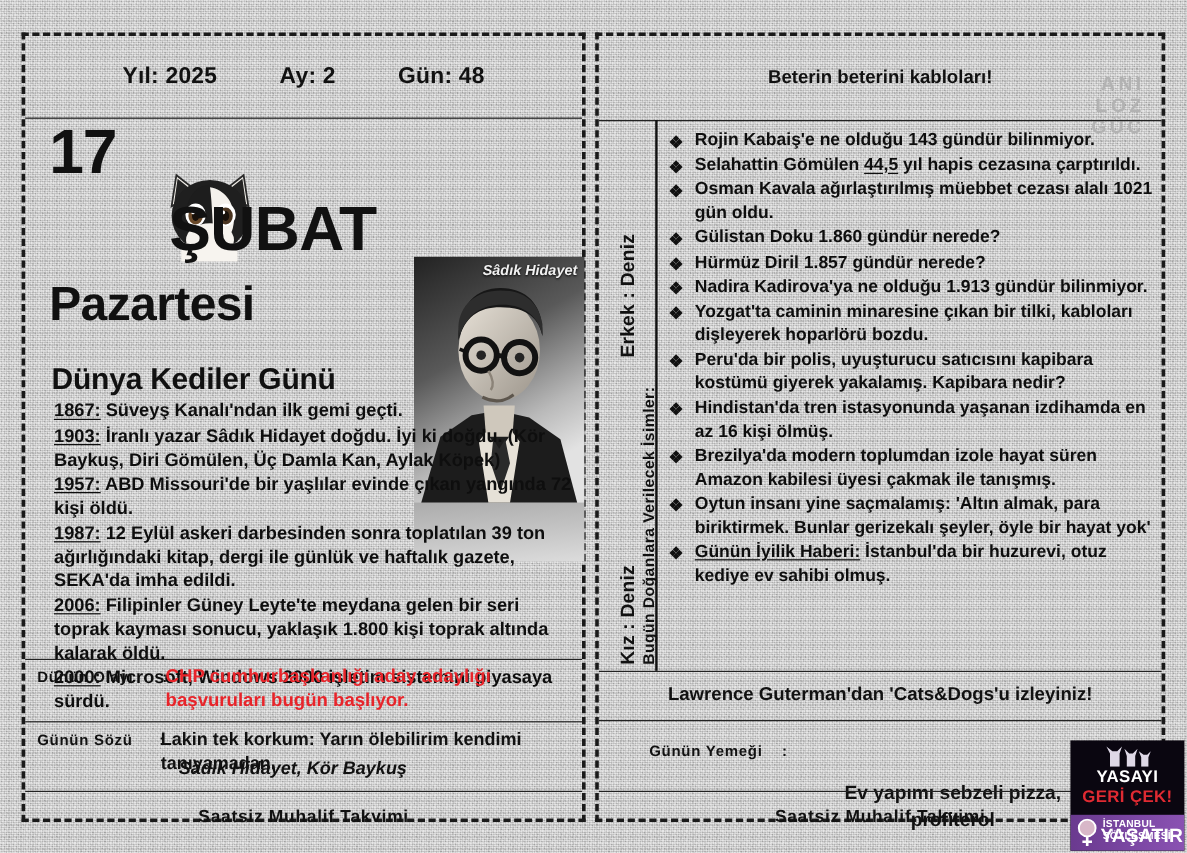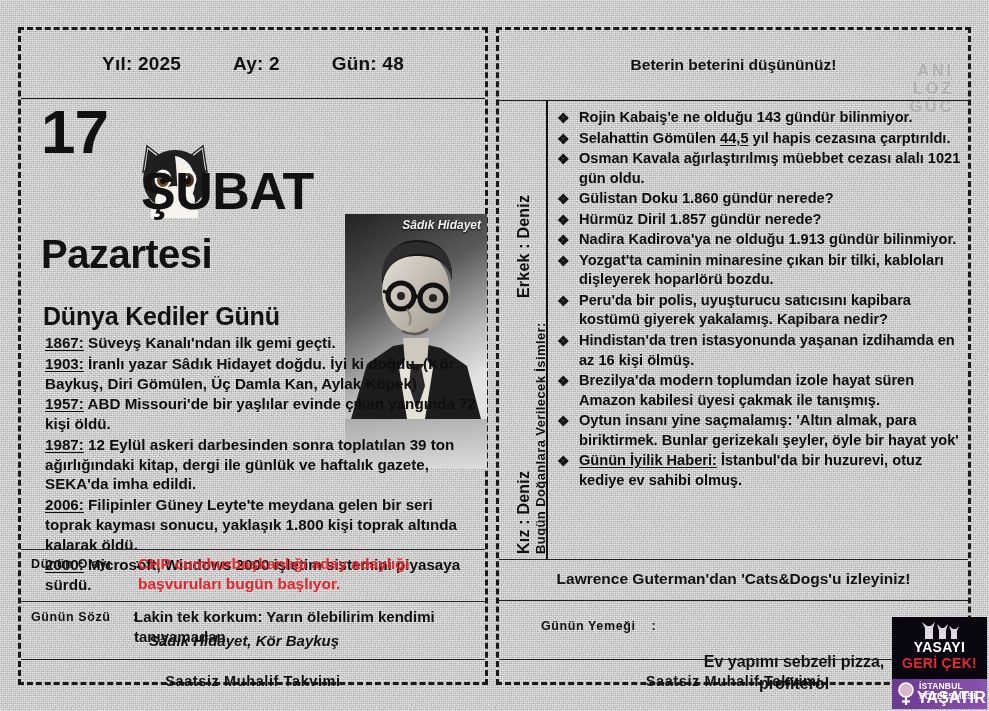--- a/index.html
+++ b/index.html
@@ -34,21 +34,21 @@
   .vline{position:absolute;top:0;bottom:0;width:0;border-left:2px solid #111;}
 
   
   .topbar{
     position:absolute;left:0;right:0;top:0;height:68px;
     display:flex;align-items:center;justify-content:center;gap:52px;
     font-size:19px;font-weight:700;color:#111;letter-spacing:.2px;
   }
   .bigday{
     position:absolute;left:20px;top:75px;
-    font-size:62px;font-weight:900;line-height:.88;color:#111;
+    font-size:52px;font-weight:900;line-height:.88;color:#111;
     letter-spacing:-1px;
   }
   .month{
     position:absolute;left:120px;top:138px;
     font-size:52px;font-weight:900;color:#111;line-height:.9;letter-spacing:-.5px;
   }
   .weekday{
     position:absolute;left:20px;top:205px;
     font-size:40px;font-weight:900;color:#111;line-height:.95;letter-spacing:-.5px;
   }
@@ -260,21 +260,21 @@
     </div>
     <div class="quote src" style="position:absolute;left:128px;top:601px;font-style:italic;font-weight:700;">Sâdık Hidayet, Kör Baykuş</div>
     <div class="quote" style="position:absolute;left:113px;top:577px;width:348px;">Lakin tek korkum: Yarın ölebilirim kendimi tanıyamadan.</div>
 
     <div class="hline" style="top:629px;"></div>
     <div class="footer" style="top:643px;">Saatsiz Muhalif Takvimi</div>
   </div>
 
   <div class="panel" id="right-panel">
 
-    <div class="rhead">Beterin beterini düşününüz!</div>
+    <div class="rhead">Beterin beterini kabloları!</div>
     <div class="watermark">
       <div>ANI</div>
       <div>LOZ</div>
       <div>GÜC</div>
     </div>
     <div class="hline" style="top:70px;"></div>
 
     <div class="vline" style="left:47px;top:70px;height:459px;bottom:auto;"></div>
     <div class="vertwrap">
       <div class="vert v-main" style="left:30px;top:452px;">Bugün Doğanlara Verilecek İsimler:</div>

